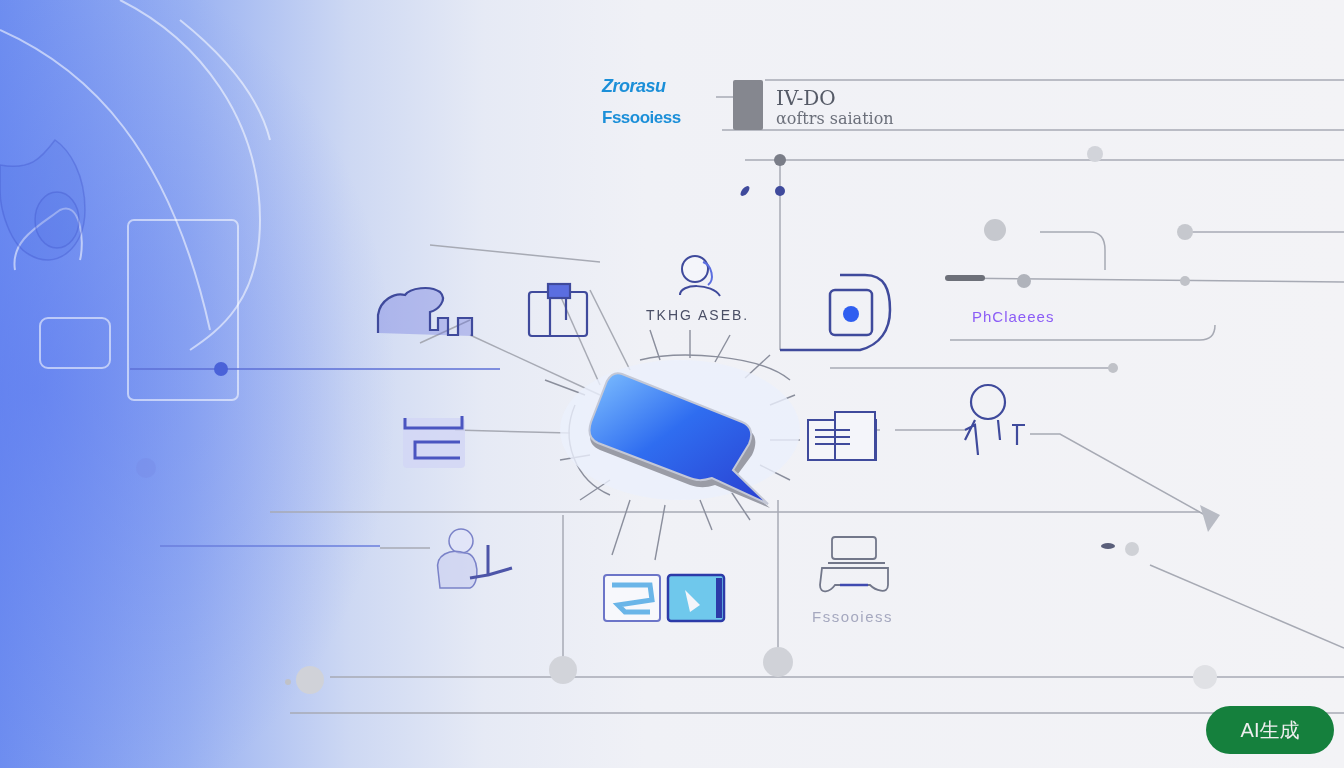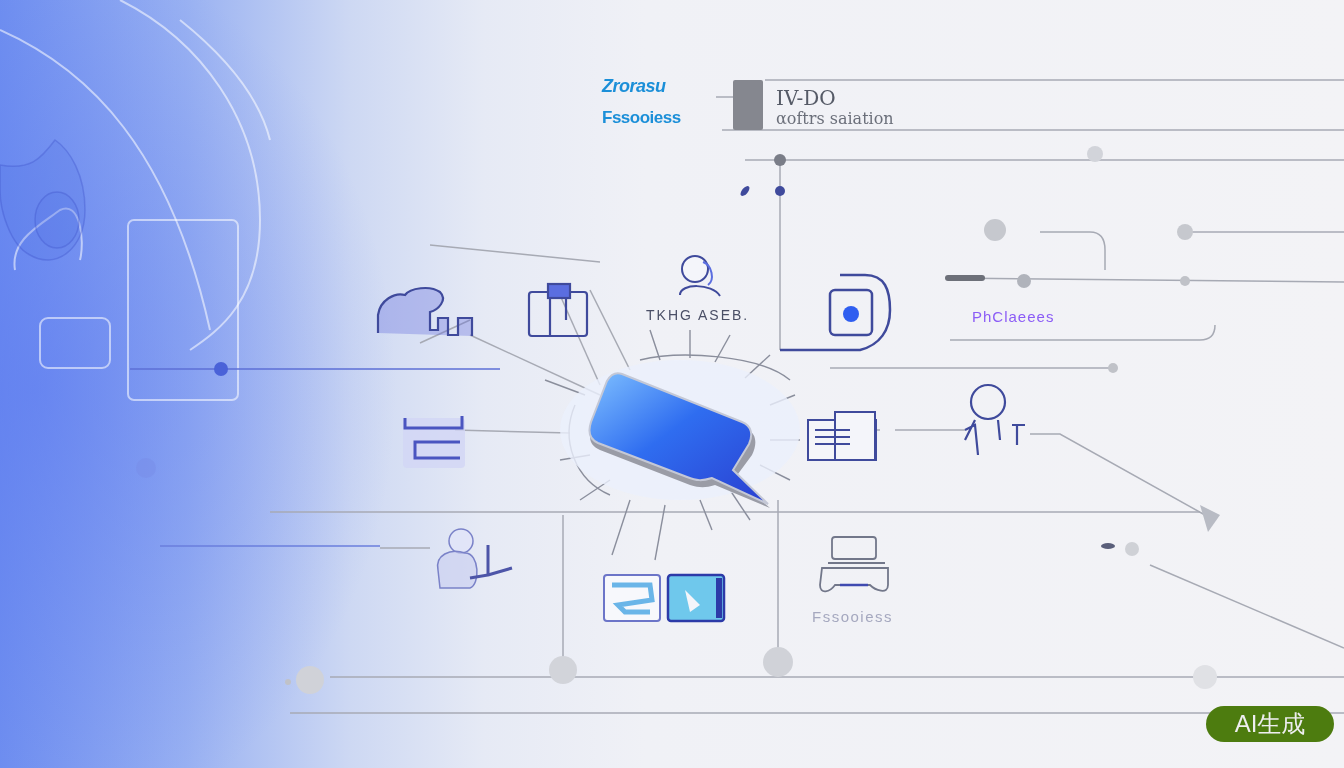--- a/index.html
+++ b/index.html
@@ -13,22 +13,22 @@
   .title1, .title2 { position:absolute; font-weight:bold; color:#1b8fd8; letter-spacing:-0.5px; }
   .title1 { left:602px; top:76px; font-size:18px; font-style:italic; }
   .title2 { left:602px; top:108px; font-size:17px; }
   .header-bar { position:absolute; left:733px; top:80px; width:30px; height:50px; background:#85878f; border-radius:2px; }
   .hdr-text1 { position:absolute; left:776px; top:86px; font-size:20px; color:#555a66; font-family:"DejaVu Serif", serif; }
   .hdr-text2 { position:absolute; left:776px; top:109px; font-size:16px; color:#6b6f7a; font-family:"DejaVu Serif", serif;text-align:center; }
   .lbl { position:absolute; font-size:14px; letter-spacing:1px; }
   .lbl-tasks { left:646px; top:307px; color:#4a4f66; font-size:14px; letter-spacing:2px; }
   .lbl-right { left:972px; top:308px; color:#8b5cf6; font-size:15px; }
   .lbl-bottom { left:812px; top:608px; color:#a5a8bf; font-size:15px; letter-spacing:1.5px; }
-  .badge { position:absolute; left:1206px; top:706px; width:128px; height:36px; border-radius:26px;
-           background:#4d7c0f; color:#eeeeef; font-size:24px; display:flex; align-items:center; justify-content:center; }
+  .badge { position:absolute; left:1206px; top:706px; width:128px; height:48px; border-radius:26px;
+           background:#15803d; color:#eeeeef; font-size:20px; display:flex; align-items:center; justify-content:center; }
 </style>
 </head>
 <body>
 
 <div class="bg"></div>
 <div class="bg-glow"></div>
 
 <svg class="layer" width="1344" height="768">
   <g fill="none" stroke="rgba(255,255,255,0.55)" stroke-width="2">
     <path d="M0 30 C 90 70, 170 150, 210 330"></path>

